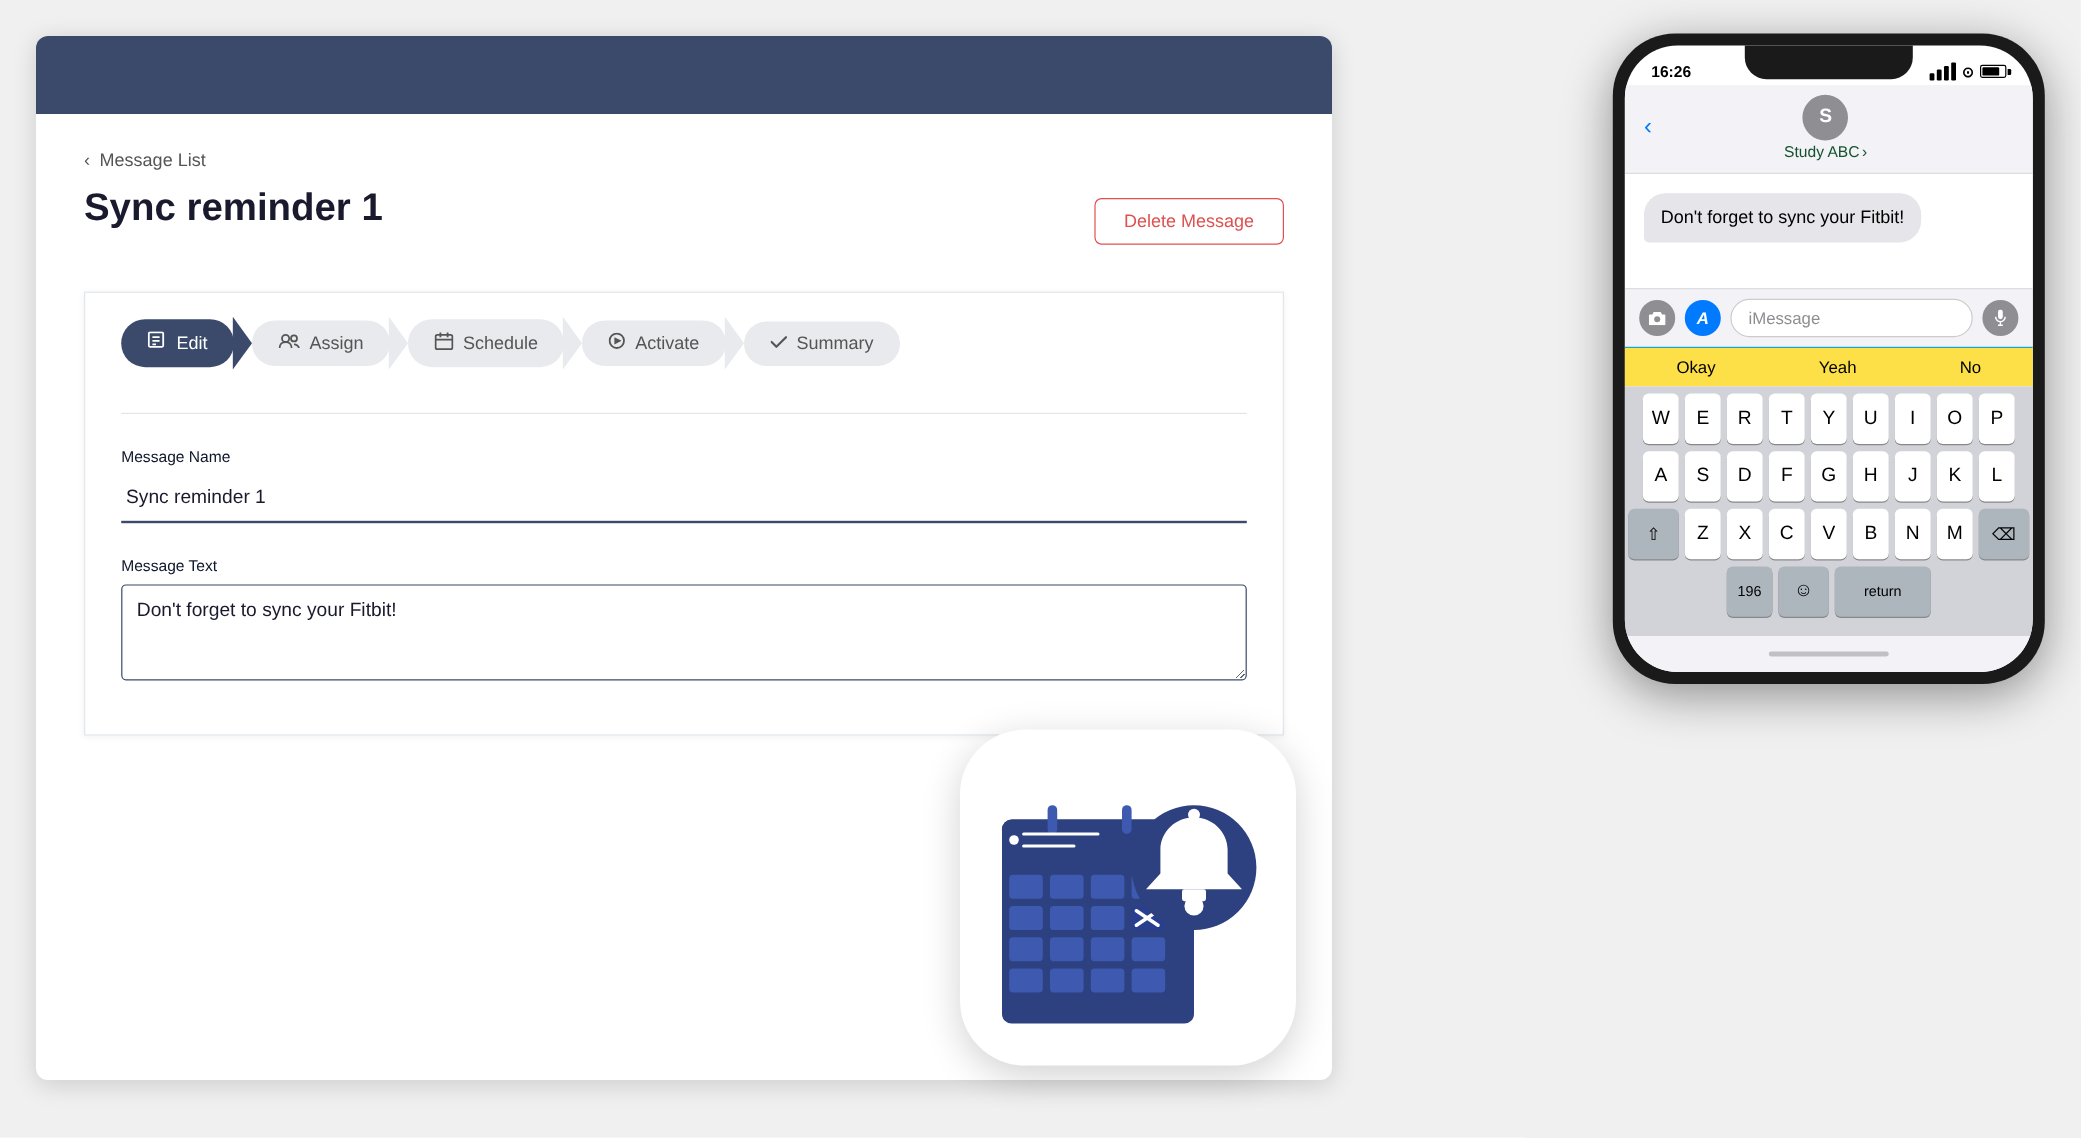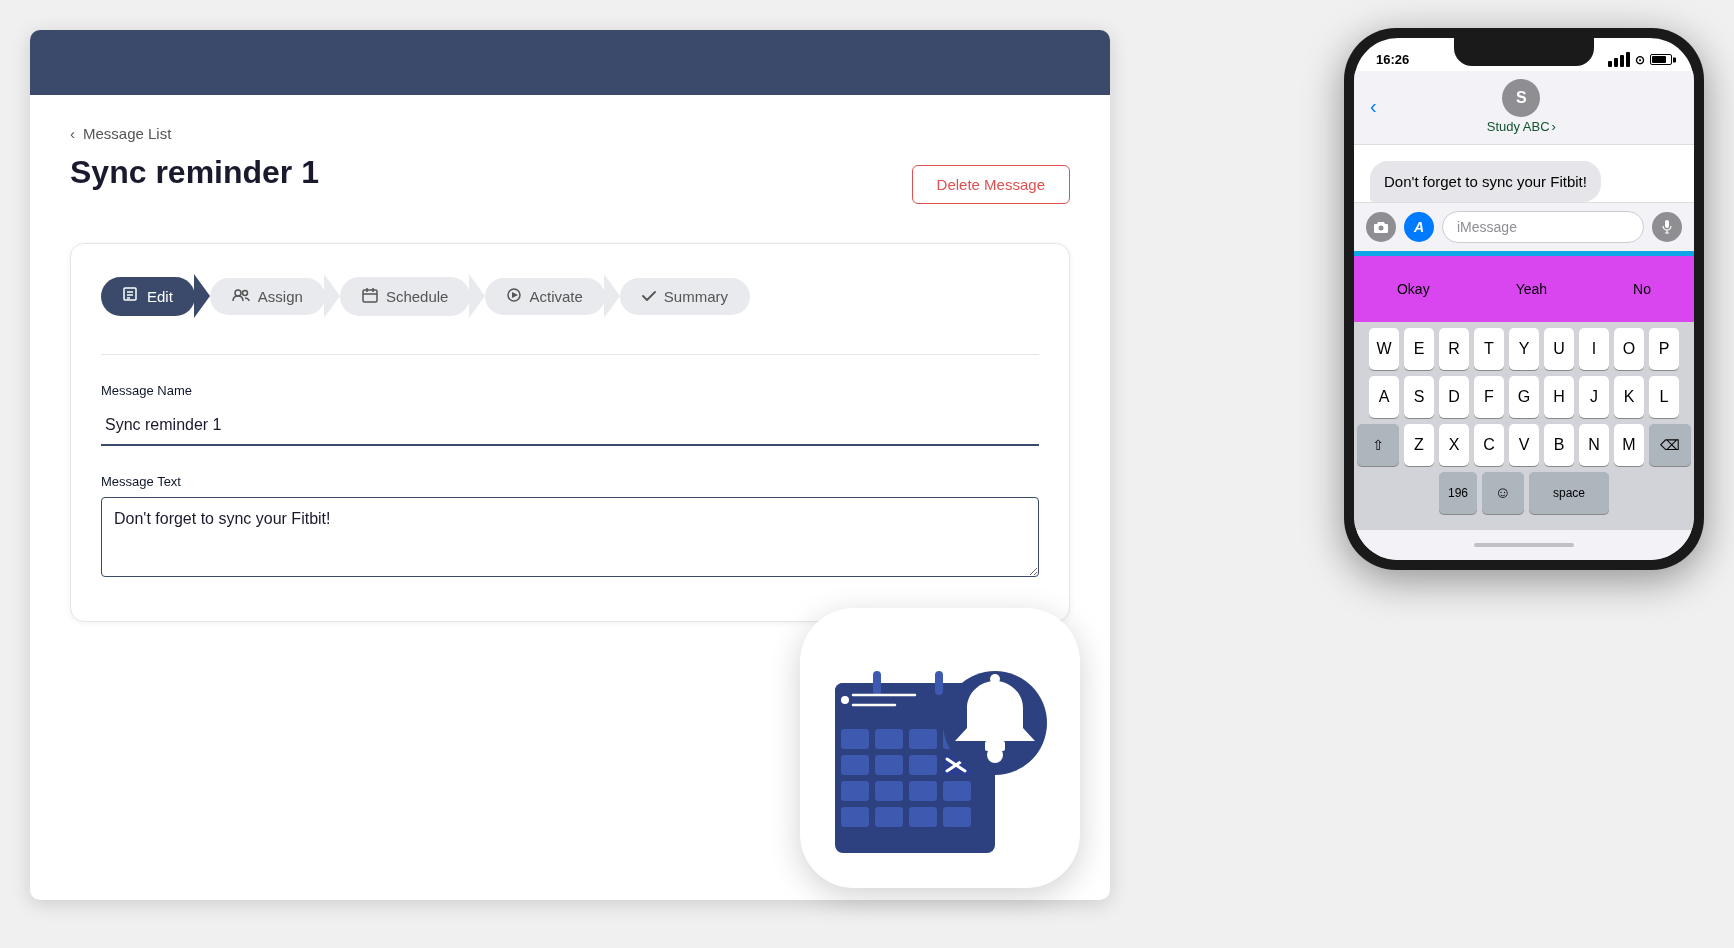--- a/index.html
+++ b/index.html
@@ -59,22 +59,22 @@
       padding: 10px 24px;
       border-radius: 6px;
       font-size: 15px;
       cursor: pointer;
     }
 
     
     .steps-card {
       background: #fff;
       border: 1px solid #e2e6ea;
-      border-radius: 14px;
-      padding: 30px 30px 40px;
+      border-radius: 0;
+      padding: 20px 30px 40px;
       box-shadow: 0 1px 6px rgba(0,0,0,0.06);
     }
 
     
     .stepper {
       display: flex;
       align-items: center;
       gap: 0;
       margin-bottom: 36px;
     }
@@ -367,28 +367,28 @@
       display: flex;
       align-items: center;
       justify-content: center;
       color: #fff;
       font-size: 12px;
       flex-shrink: 0;
     }
 
     
     .quicktype-bar {
-      background: #d946ef;
-      padding: 25px 0;
+      background: #fde047;
+      padding: 8px 0;
       display: flex;
       justify-content: space-around;
       font-size: 14px;
       color: #000;
       flex-shrink: 0;
-      border-top: 5px solid #0ea5e9;
+      border-top: 1px solid #0ea5e9;
     }
 
     
     .keyboard {
       background: #d1d3d9;
       padding: 6px 4px 10px;
       flex-shrink: 0;
     }
     .key-row {
       display: flex;
@@ -694,21 +694,21 @@
           <div class="key">V</div>
           <div class="key">B</div>
           <div class="key">N</div>
           <div class="key">M</div>
           <div class="key key-special key-delete" style="font-size:14px;">⌫</div>
         </div>
 
         <div class="key-row">
           <div class="key key-special key-123" style="font-size:12px;">196</div>
           <div class="key key-special" style="font-size:16px;">☺</div>
-          <div class="key key-return key-special" style="font-size:12px;">space</div>
+          <div class="key key-return key-special" style="font-size:12px;">return</div>
         </div>
       </div>
 
       <div class="phone-bottom-bar">
         <div class="home-indicator"></div>
       </div>
 
     </div>
   </div>
 </div>

